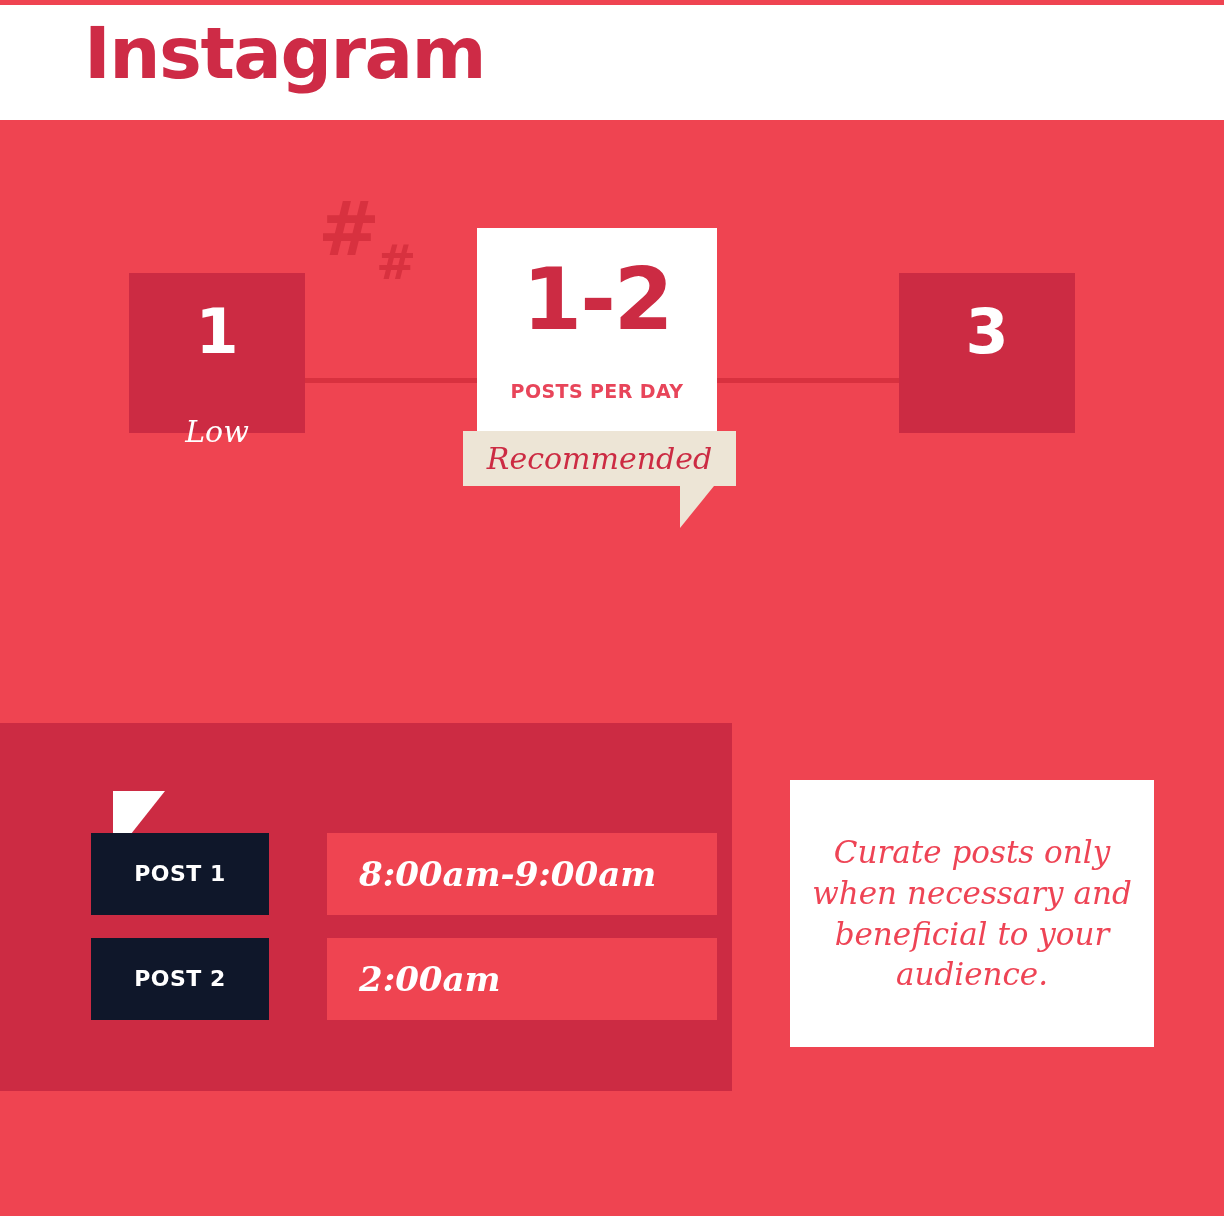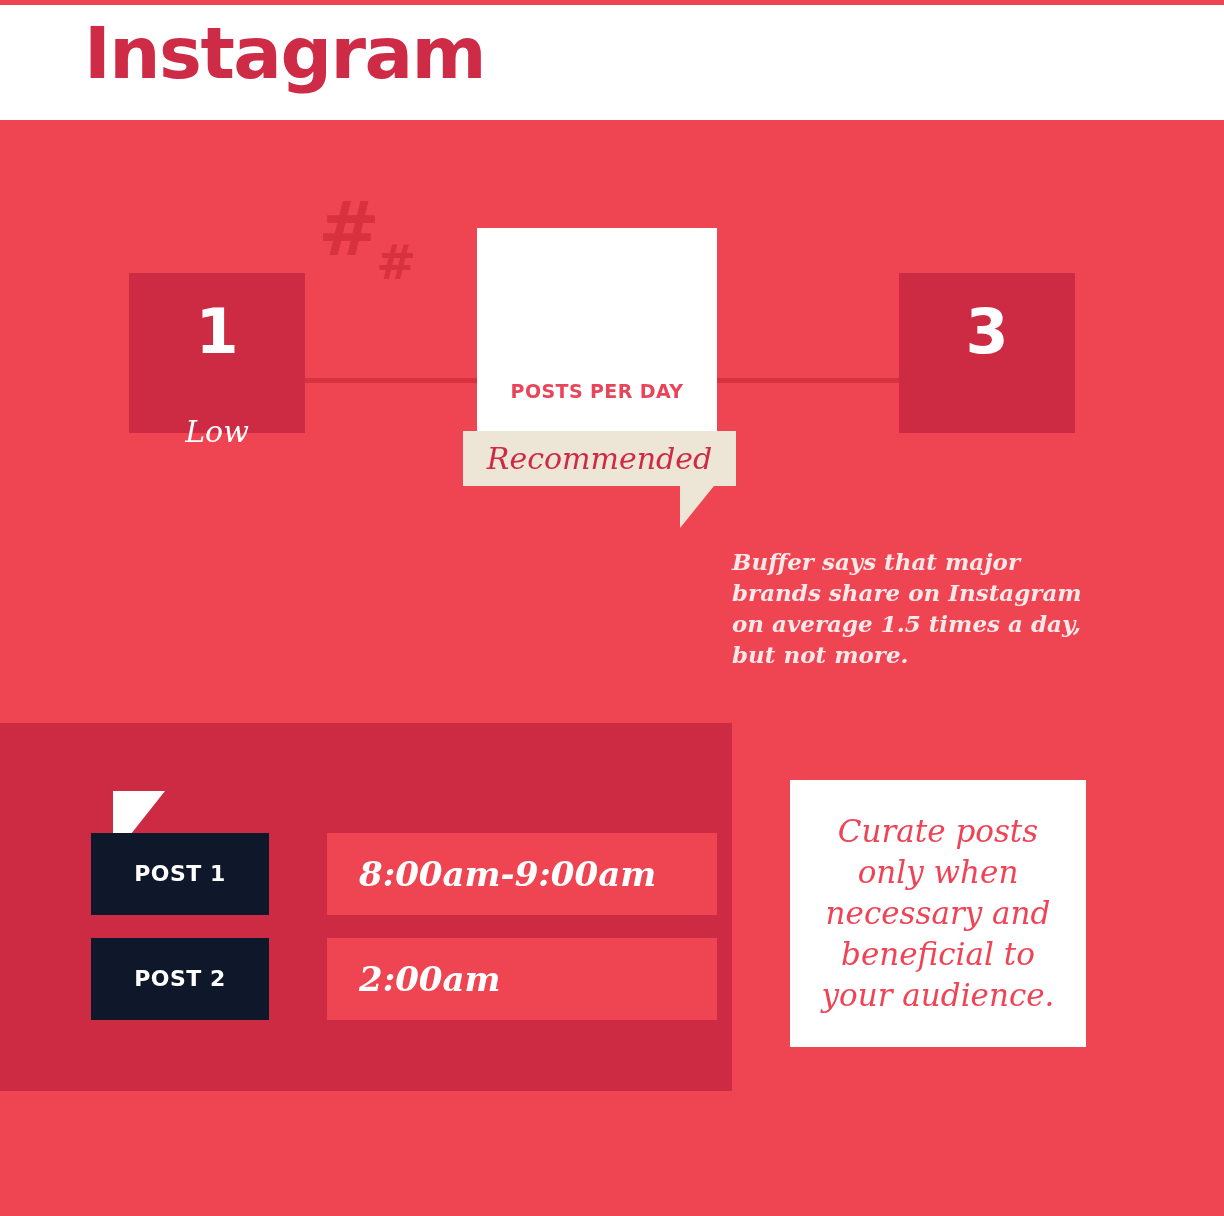--- a/index.html
+++ b/index.html
@@ -274,21 +274,21 @@
     font-weight: bold;
     font-size: 34px;
     color: #ffffff;
   }
 
   
   .curate-card {
     position: absolute;
     left: 790px;
     top: 660px;
-    width: 296px;
+    width: 364px;
     height: 267px;
     background: #ffffff;
     display: flex;
     align-items: center;
     justify-content: center;
   }
   .curate-text {
     font-family: "DejaVu Serif", serif;
     font-style: italic;
     font-size: 31px;
@@ -319,29 +319,29 @@
     <div class="scale-box low">
       <div class="scale-num">1</div>
       <div class="scale-label">Low</div>
     </div>
 
     <div class="scale-box high">
       <div class="scale-num">3</div>
     </div>
 
     <div class="center-card">
+      <div class="center-num">1-2</div>
       <div class="center-sub">POSTS PER DAY</div>
     </div>
 
     <div class="ribbon">
       <div class="ribbon-text">Recommended</div>
     </div>
     <div class="ribbon-tail"></div>
 
-    <div class="buffer-quote">Buffer says that major brands share on Instagram on average 1.5 times a day, but not more.</div>
 
     <div class="when-panel"></div>
 
     <div class="when-bubble-tail"></div>
 
     <div class="post-row r1">
       <div class="post-key">
         <div class="post-key-text">POST 1</div>
       </div>
       <div class="post-val">

